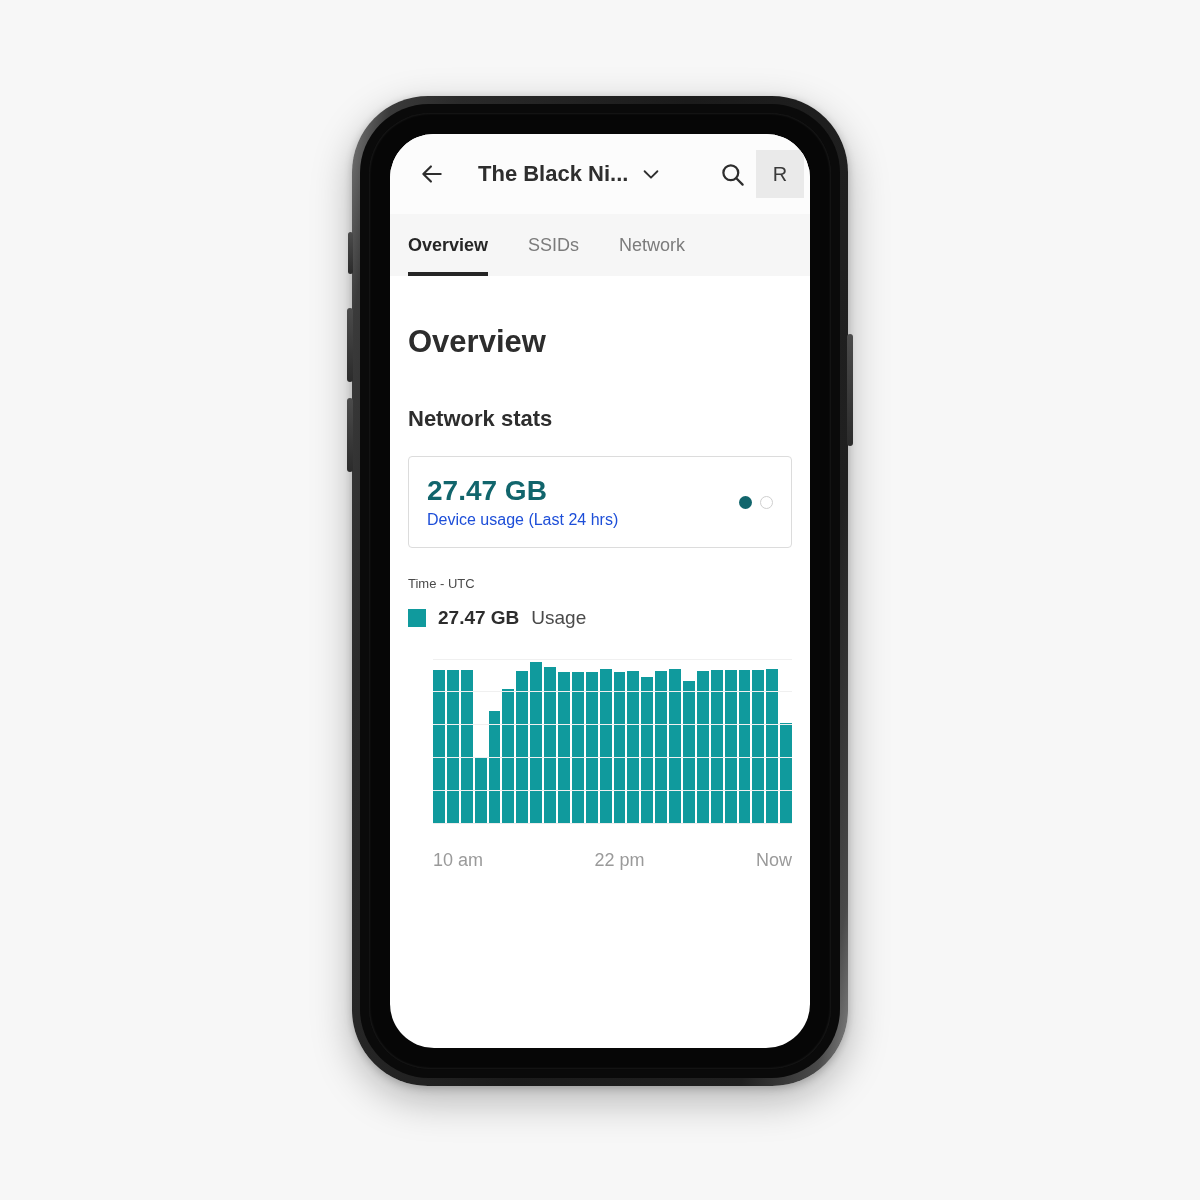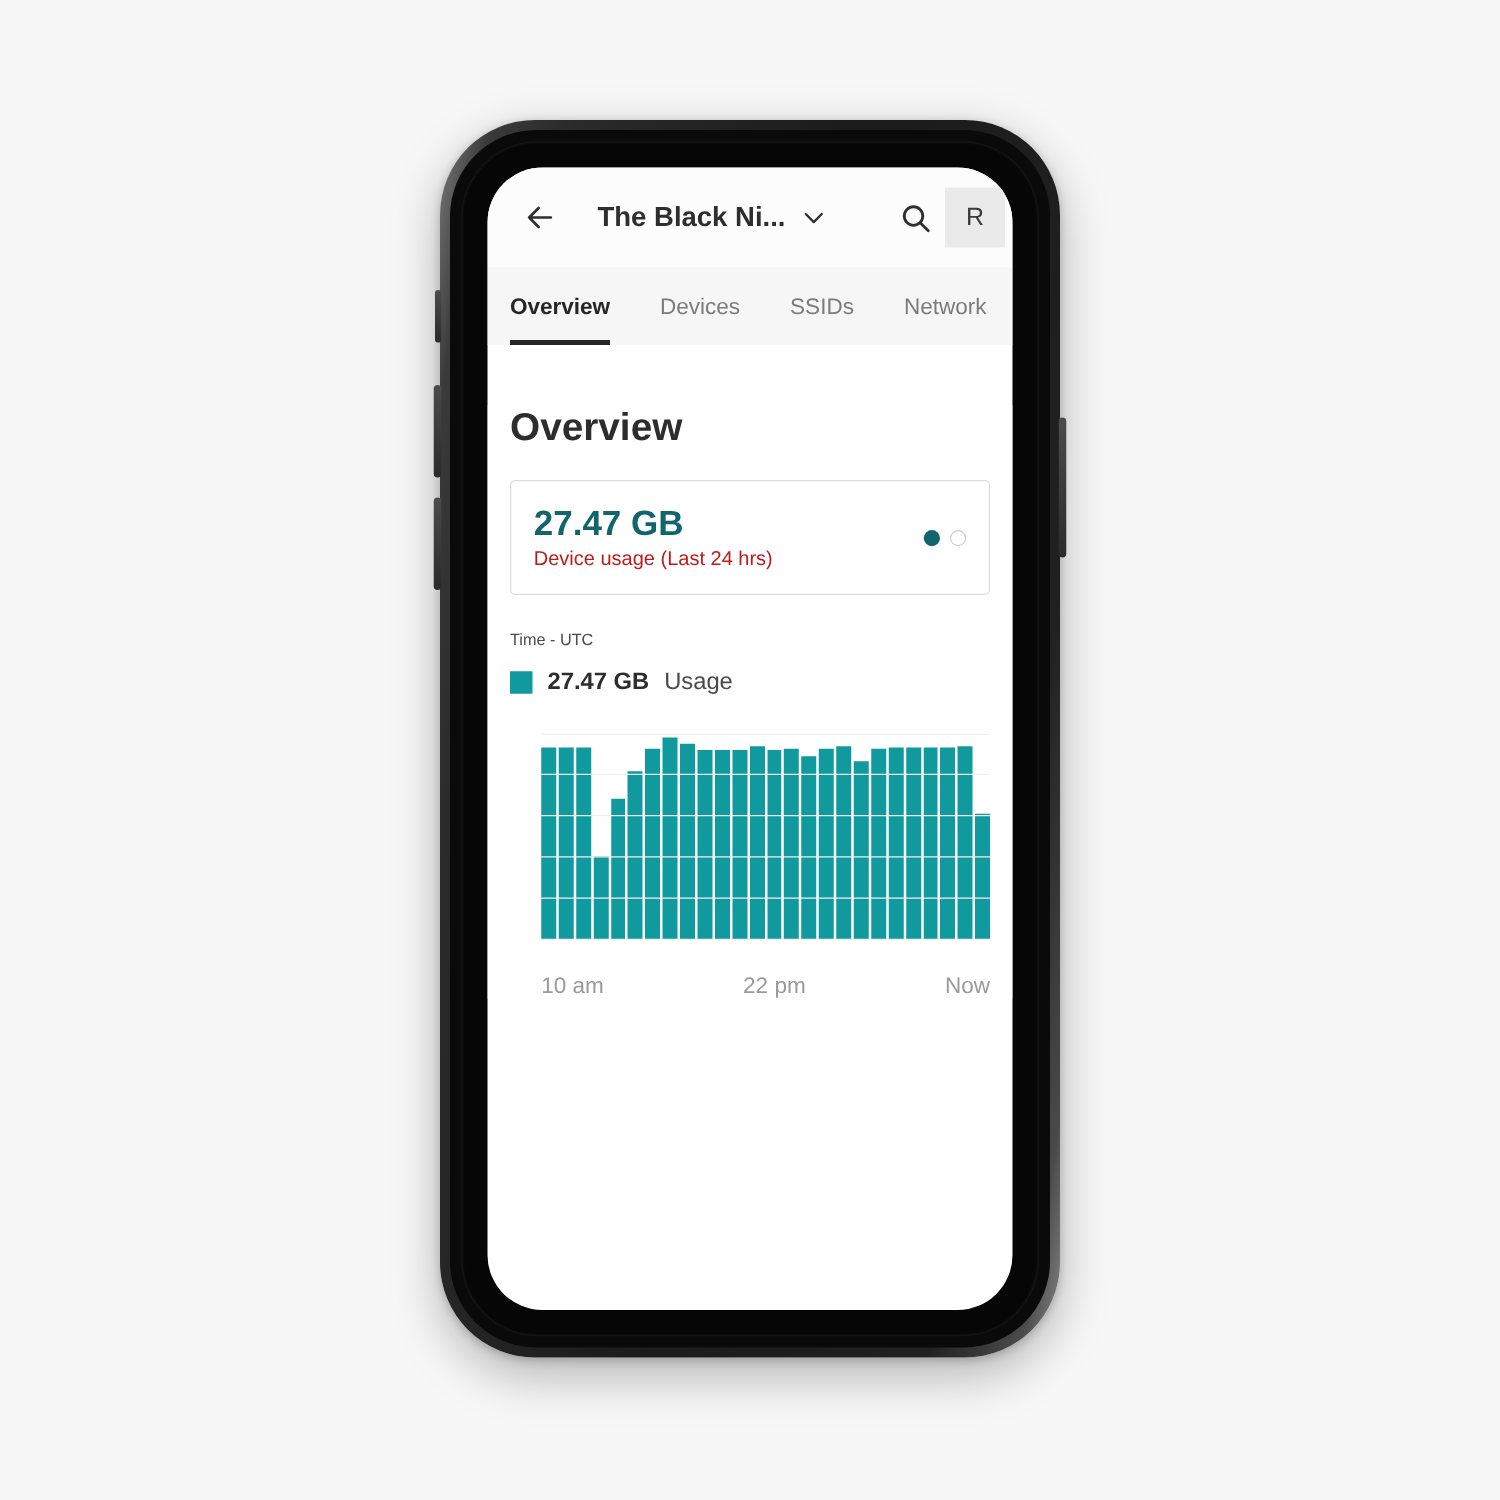--- a/index.html
+++ b/index.html
@@ -184,21 +184,21 @@
     box-sizing: border-box;
   }
   .stat-value {
     font-size: 28px;
     font-weight: bold;
     color: #11656c;
     line-height: 1.12;
   }
   .stat-sub {
     font-size: 16px;
-    color: #b91c1c;
+    color: #1d4ed8;
     margin-top: 4px;
   }
   .dots { display: flex; align-items: center; gap: 8px; }
   .dot { width: 13px; height: 13px; border-radius: 50%; box-sizing: border-box; }
   .dot.on  { background: #11656c; }
   .dot.off { background: #ffffff; border: 1.5px solid #cfcfcf; }
 
   .axis-caption {
     margin-top: 28px;
     font-size: 13px;
@@ -286,37 +286,35 @@
             <div class="avatar">
               <span>R</span>
             </div>
           </div>
 
           <div class="tabs">
             <div class="tab active">
               <span>Overview</span>
             </div>
             <div class="tab">
-              <span>Devices</span>
-            </div>
-            <div class="tab">
               <span>SSIDs</span>
             </div>
             <div class="tab">
               <span>Network</span>
             </div>
             <div class="tab">
               
             </div>
           </div>
 
           <div class="content">
 
             <h1 class="page-title">Overview</h1>
 
+            <h2 class="section-title">Network stats</h2>
 
 
             <div class="stat-card">
               <div>
                 <div class="stat-value">27.47 GB</div>
                 <div class="stat-sub">Device usage (Last 24 hrs)</div>
               </div>
               <div class="spacer"></div>
               <div class="dots">
                 <span class="dot on"></span>

